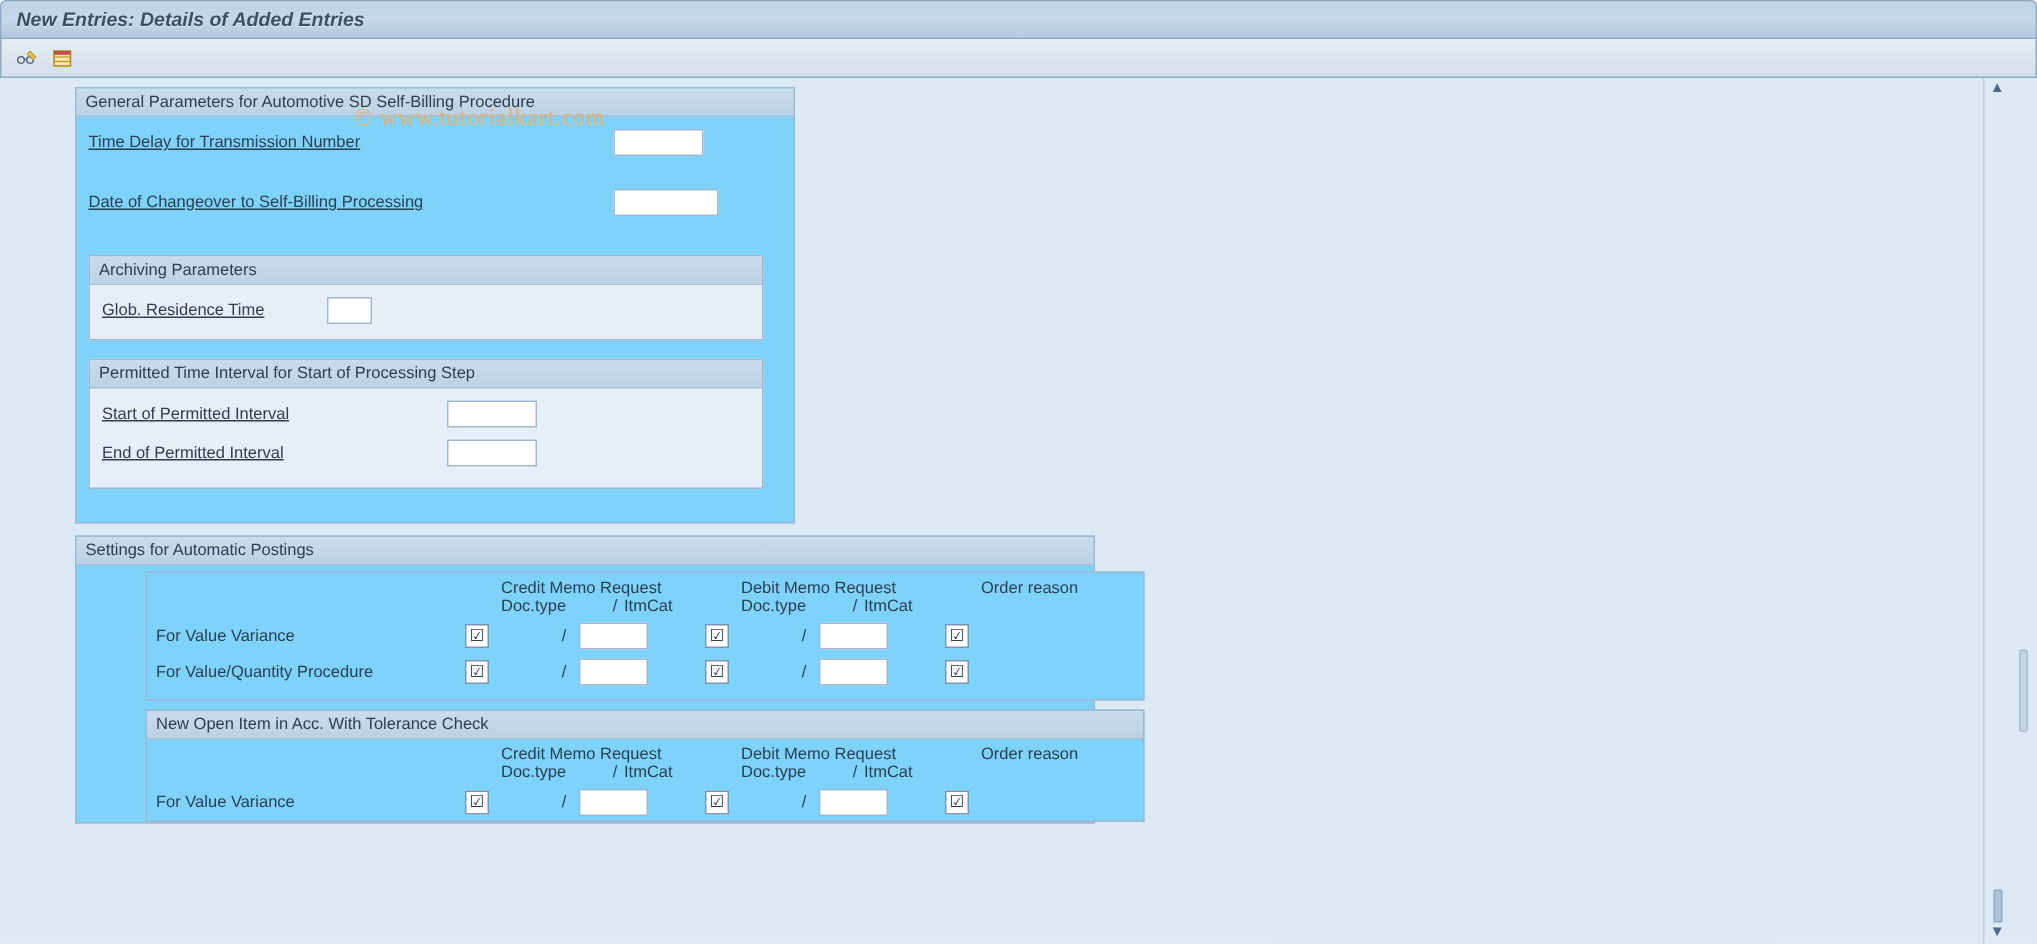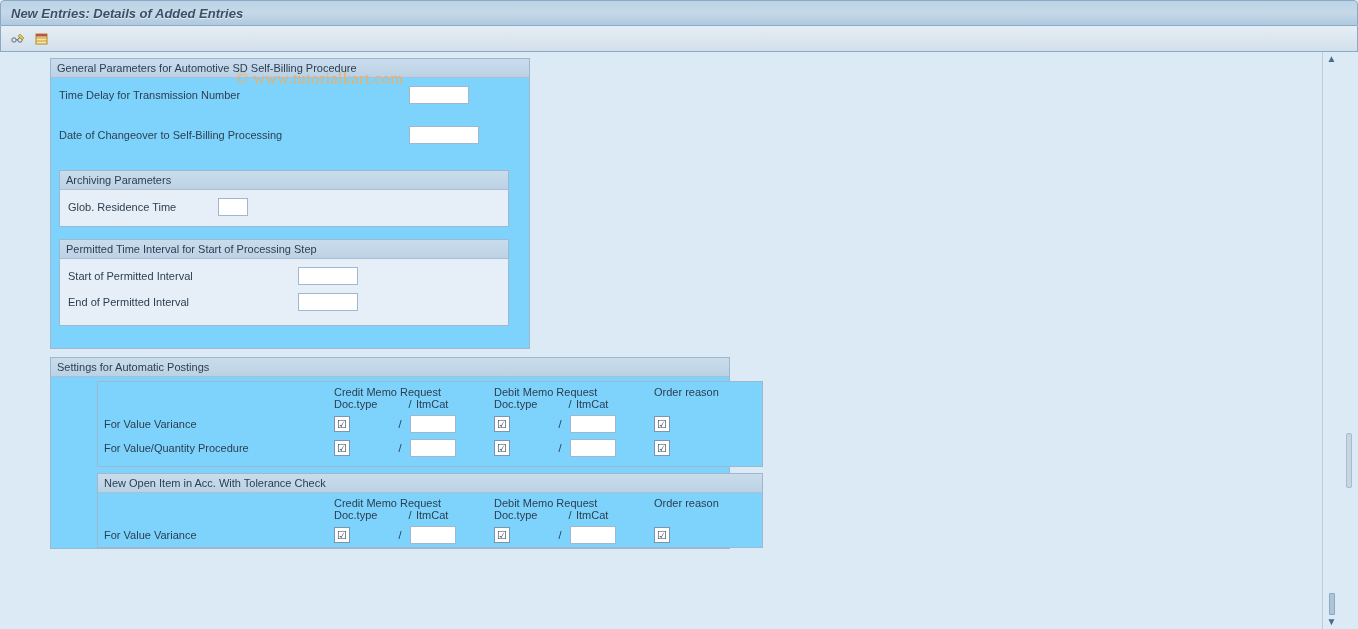--- a/index.html
+++ b/index.html
@@ -17,21 +17,20 @@
       height: 100%;
       position: relative;
     }
     .title-bar {
       height: 26px;
       background: linear-gradient(to bottom, #bcd4e6 0%, #c5d8e8 50%, #b0c9df 100%);
       border: 1px solid #8aa9c5;
       border-radius: 4px 4px 0 0;
       padding: 4px 10px;
       display: flex;
-      align-items: center;
     }
     .title-bar h1 {
       font-size: 13px;
       font-style: italic;
       font-weight: bold;
       color: #3a5068;
       text-shadow: 0 1px 0 rgba(255,255,255,0.6);
     }
     .toolbar {
       height: 26px;
@@ -122,20 +121,21 @@
     .panel-body {
       padding: 6px 8px 10px 8px;
       font-size: 11px;
       color: #2c3e50;
     }
     .row {
       display: flex;
       align-items: center;
       min-height: 22px;
       margin-bottom: 4px;
+      text-decoration: underline;
     }
     .label {
       width: 350px;
       padding-right: 6px;
     }
     .label-s { width: 230px; padding-right:6px; }
     .input {
       height: 18px;
       border: 1px solid #9db8cf;
       background: #fff;
@@ -170,21 +170,21 @@
     }
     .col-group .sub span:first-child { width: 70px; display:inline-block; }
     .col-group .sub span.sep { width: 12px; text-align:center; display:inline-block;}
     .col-group .sub span:last-child { width: 55px; display:inline-block; }
     .grid-row {
       display:flex;
       align-items:center;
       min-height: 24px;
     }
     .grid-row .rlabel {
-      width: 230px;
+      width: 206px;
       font-size: 11px;
     }
     .cell-group {
       width: 160px;
       display:flex;
       align-items:center;
     }
     .chkbox {
       width: 16px; height:16px;
       background:#fff;

